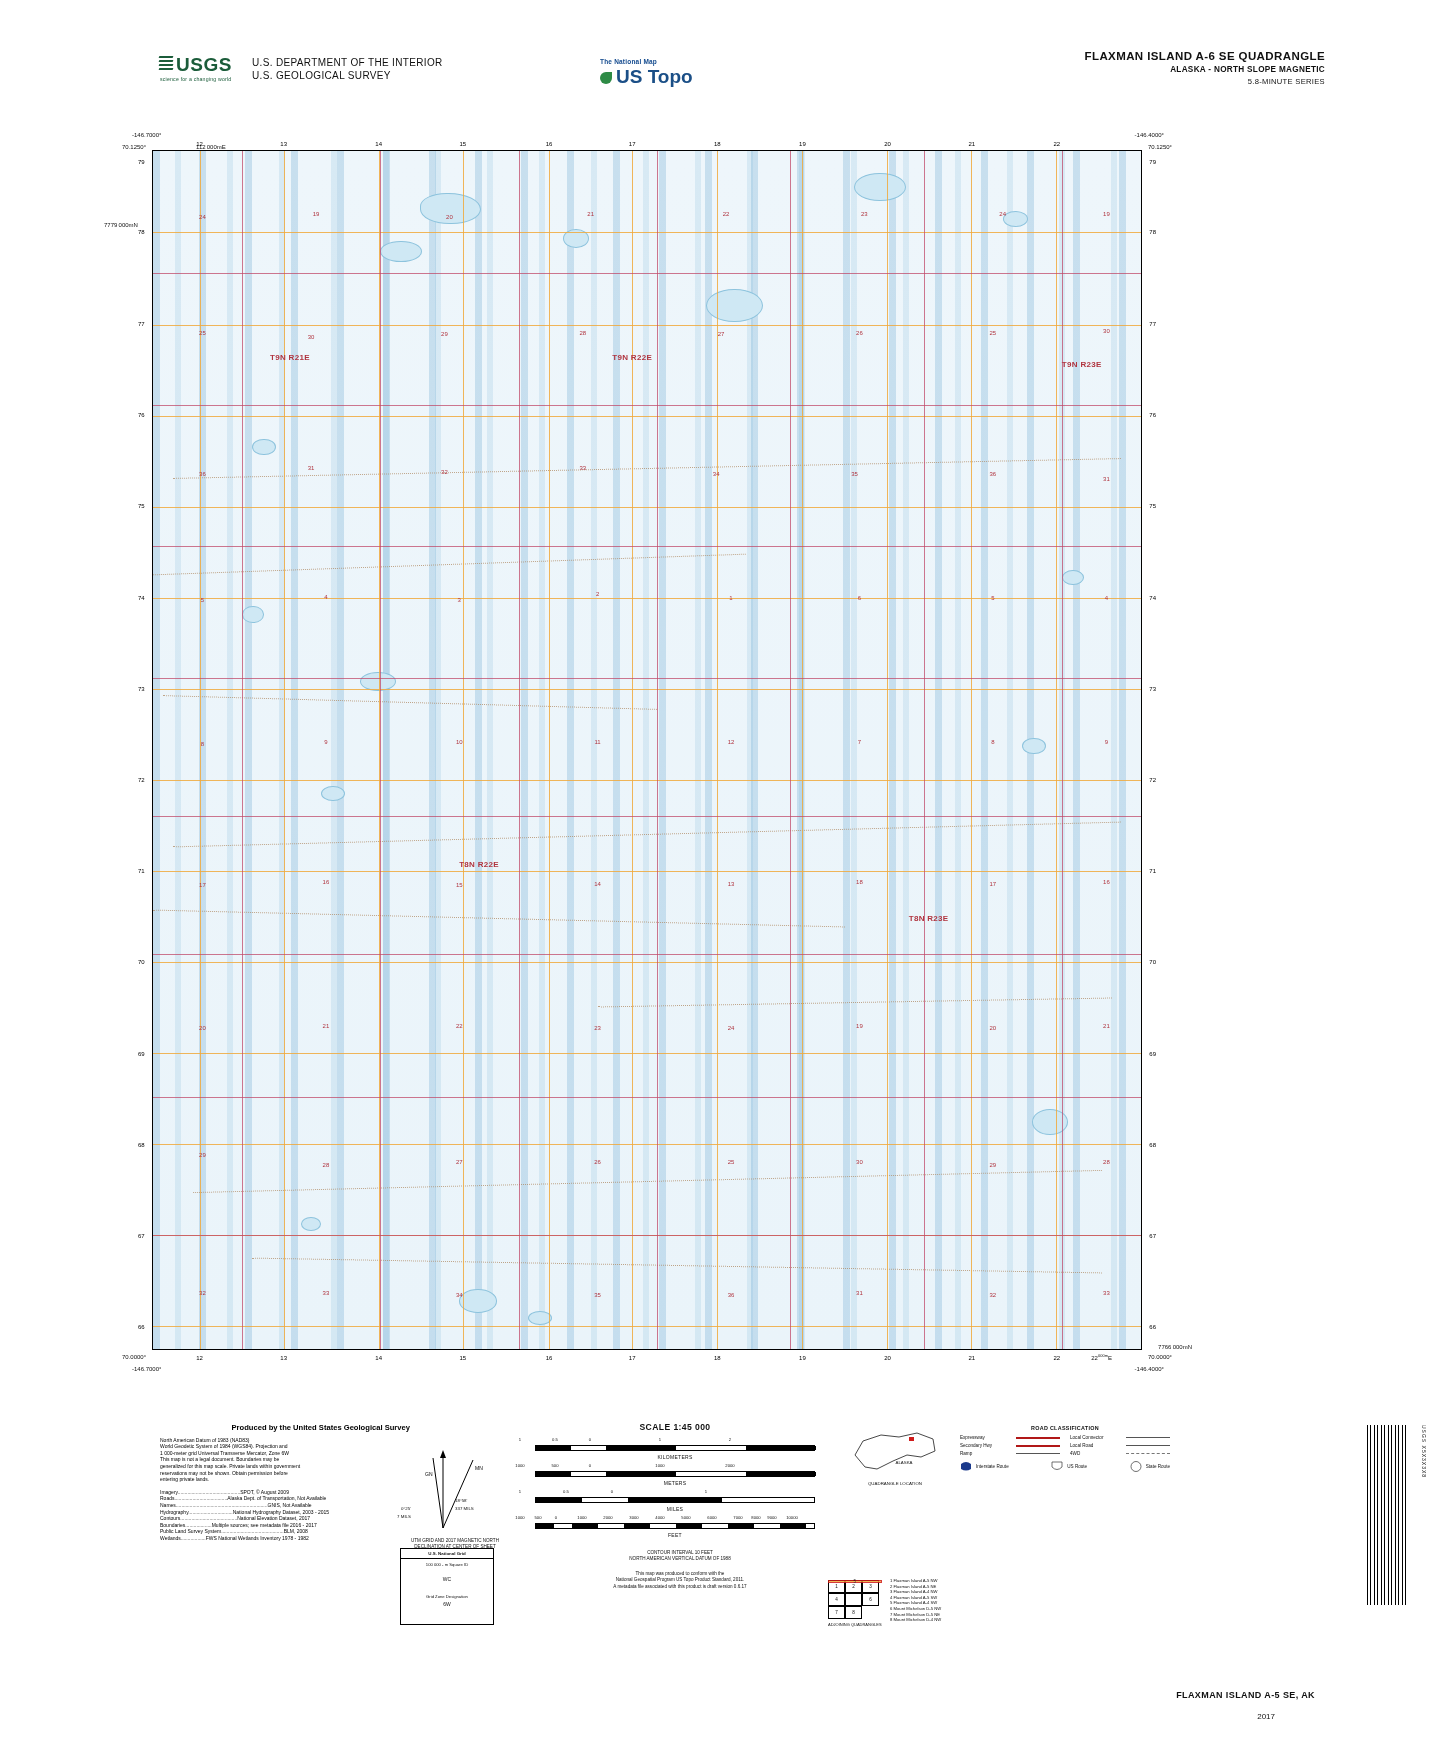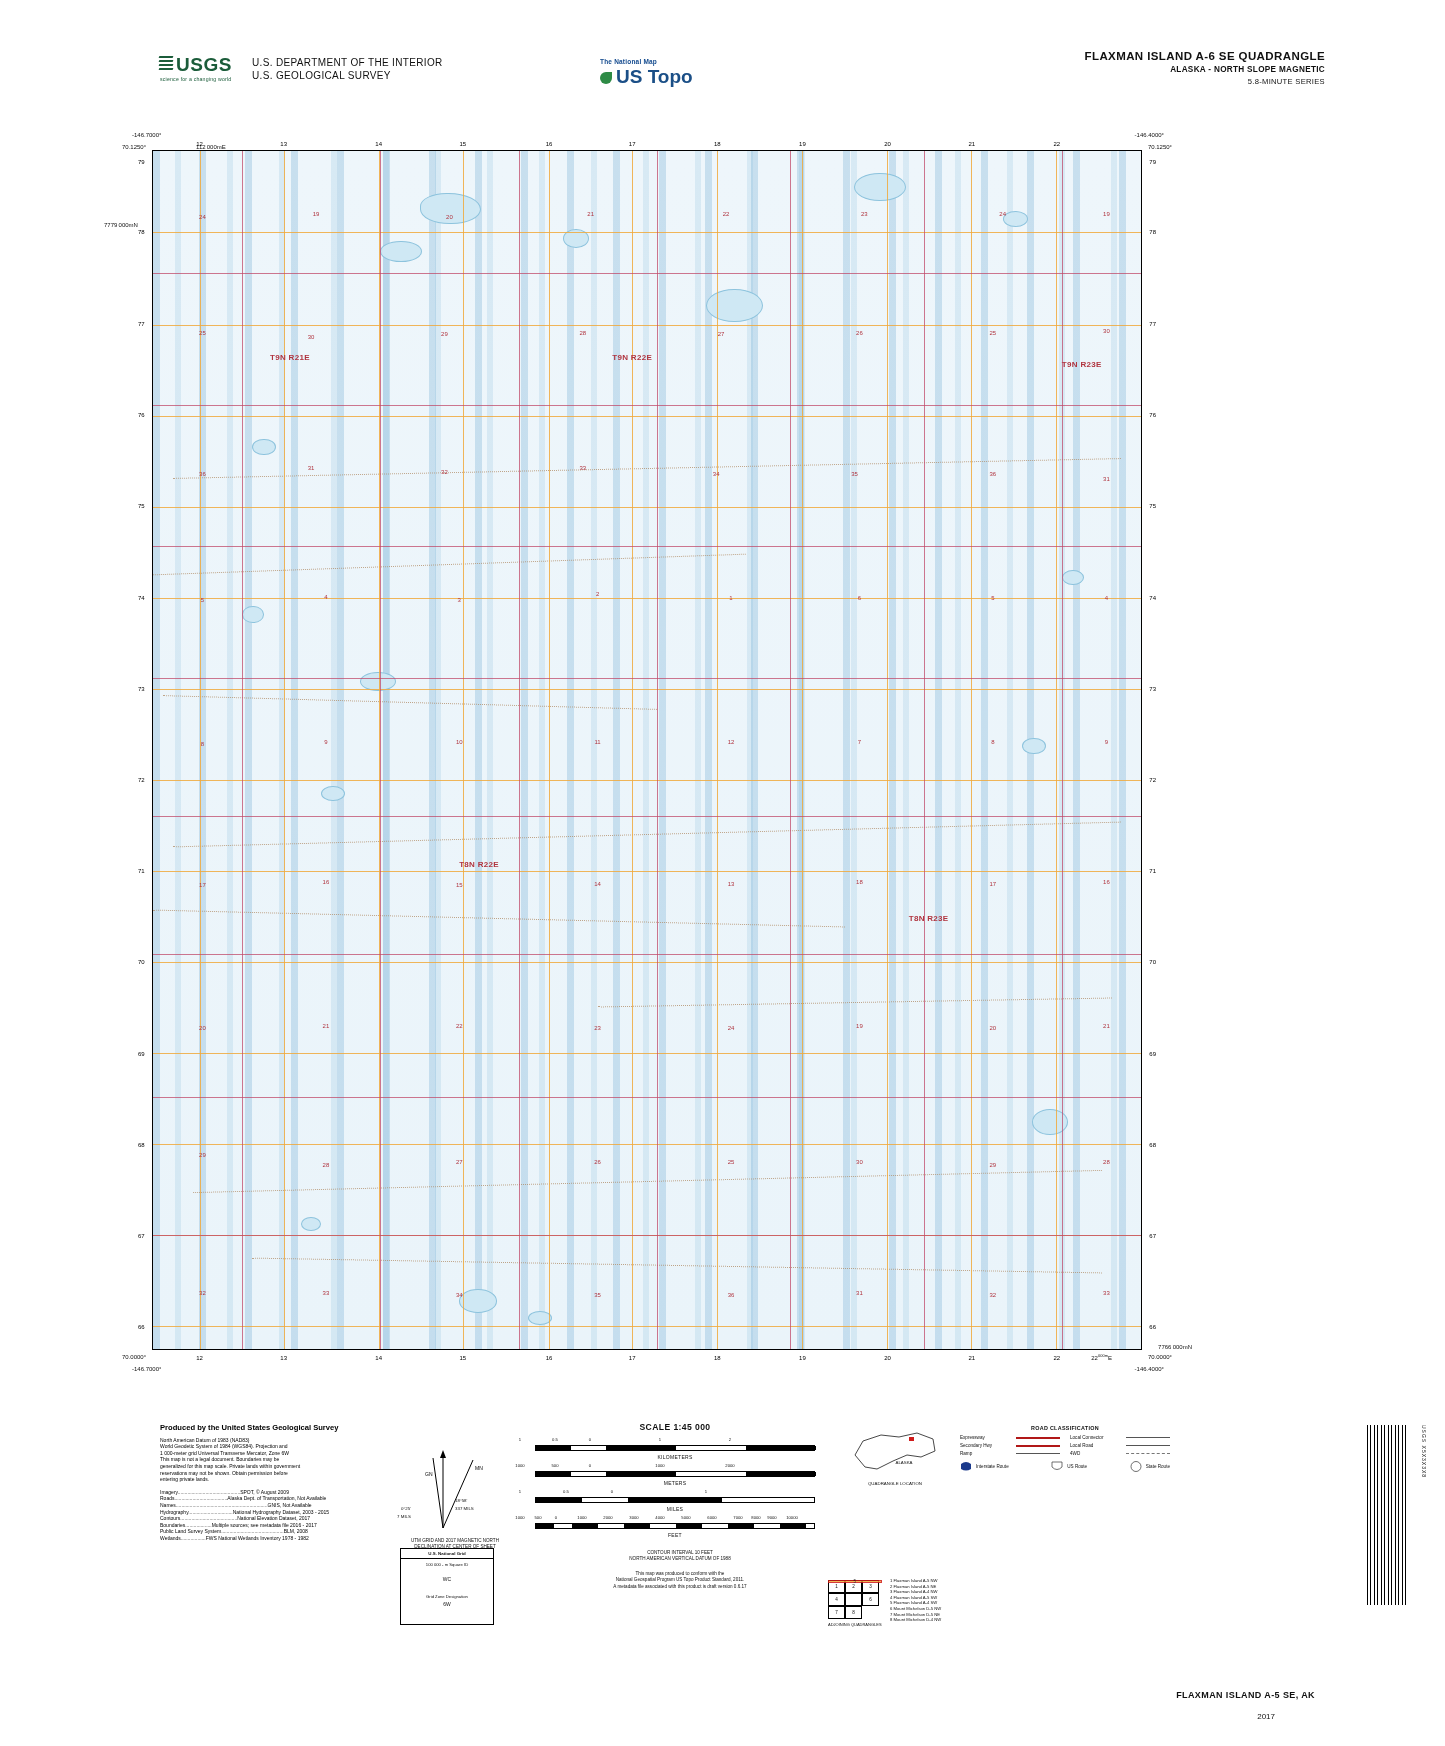--- a/index.html
+++ b/index.html
@@ -48,21 +48,21 @@
   .secnum{position:absolute;font-size:6px;color:#b0343f;transform:translate(-50%,-50%);}
   .twp{position:absolute;font-size:8px;font-weight:bold;color:#b0343f;transform:translate(-50%,-50%);letter-spacing:.3px;}
 
   
   .tl{position:absolute;font-size:6px;color:#000;}
   .corner{position:absolute;font-size:6px;}
 
   
   .footer{position:absolute;left:0;top:1400px;width:1445px;height:346px;}
   .credits{position:absolute;left:160px;top:25px;width:250px;font-size:5px;line-height:6.6px;color:#000;}
-  .credits h4{font-size:7.6px;margin:0 0 5px 0;font-weight:bold;}
+  .credits h4{font-size:7.6px;margin:0 0 5px 0;font-weight:bold;text-align:right;}
   .credits .row{white-space:nowrap;}
   .decl{position:absolute;left:395px;top:40px;width:120px;text-align:center;font-size:4.6px;line-height:6px;}
   .declbox{position:absolute;left:400px;top:148px;width:92px;height:75px;border:.8px solid #000;font-size:4.2px;text-align:center;}
   .declbox .hd{font-size:4.4px;font-weight:bold;border-bottom:.6px solid #000;padding:2px 0;}
   .scaleblock{position:absolute;left:520px;top:22px;width:310px;text-align:center;}
   .scaleblock .st{font-size:8.6px;font-weight:bold;letter-spacing:.4px;}
   .barlabel{font-size:5px;letter-spacing:.3px;margin-top:3px;}
   .bar{position:relative;height:6px;margin:1px auto 0;border:.7px solid #000;box-sizing:border-box;}
   .bar div{position:absolute;top:0;bottom:0;background:#000;}
   .ticks{position:relative;height:7px;font-size:4.2px;}

